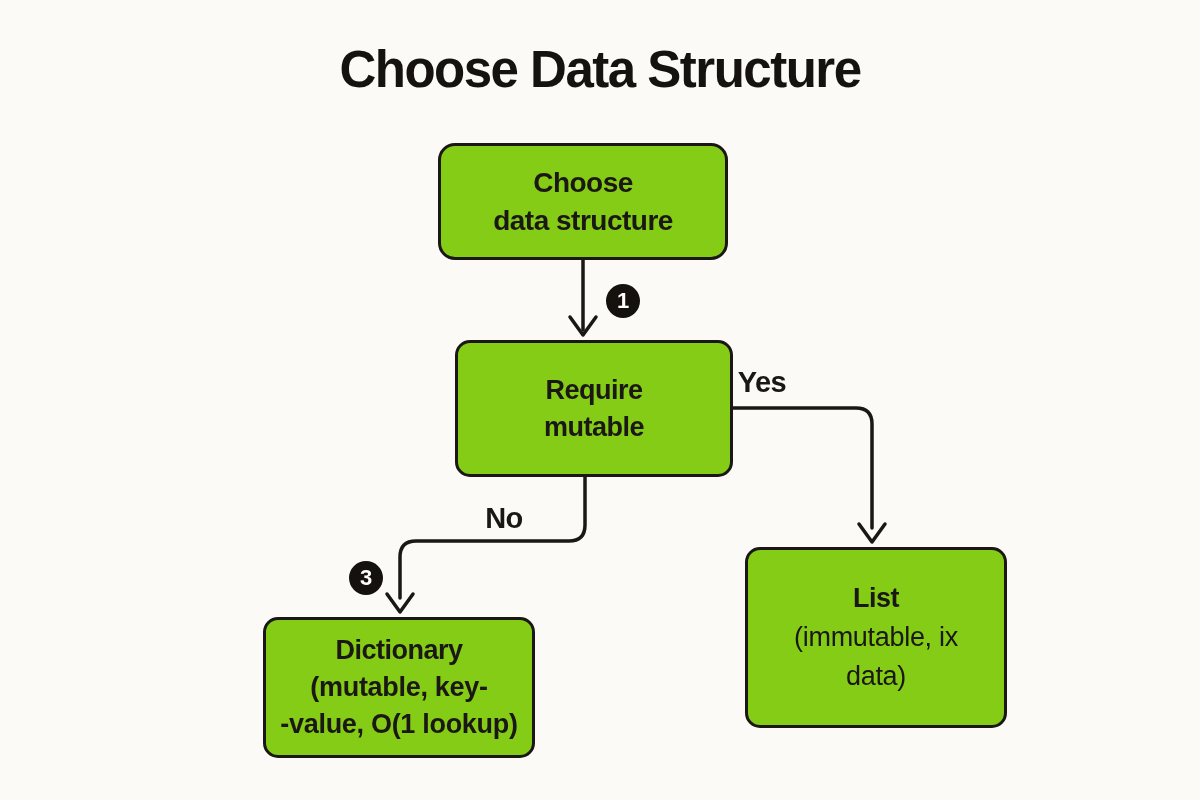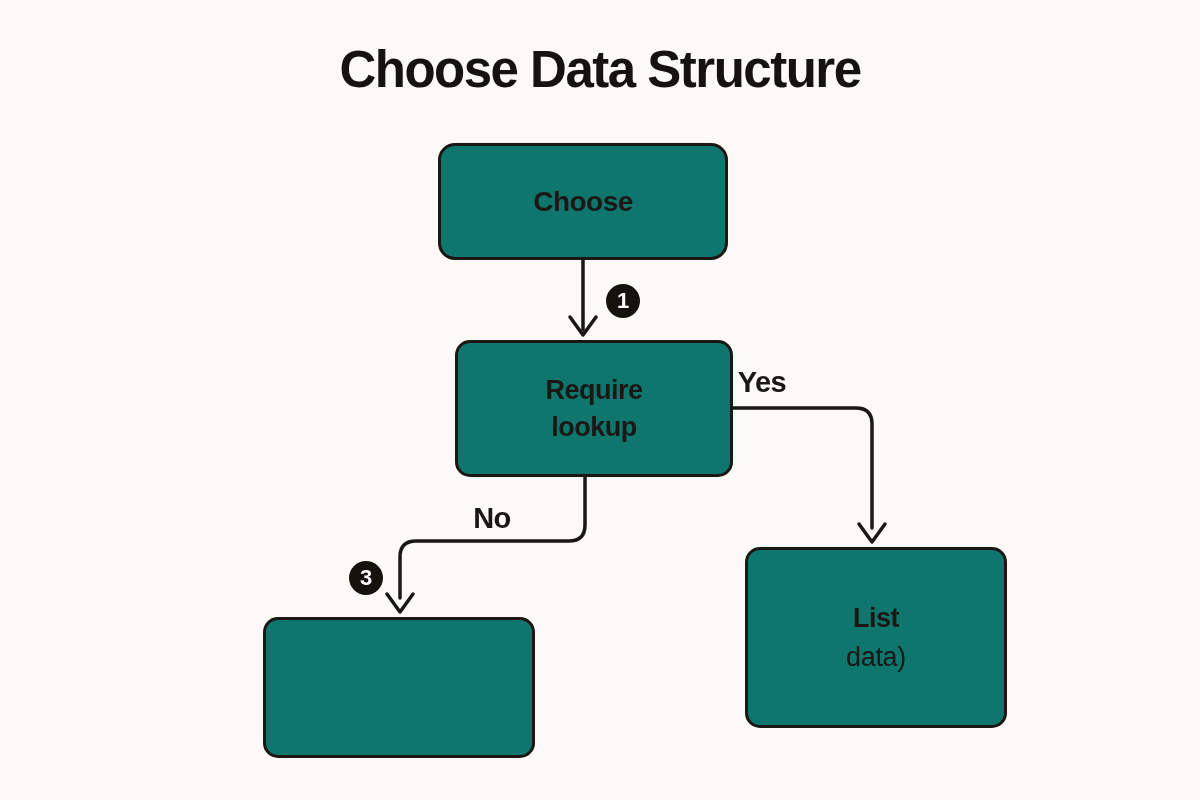--- a/index.html
+++ b/index.html
@@ -26,21 +26,21 @@
   svg.connectors path {
     fill: none;
     stroke: #1A1714;
     stroke-width: 3.5;
     stroke-linecap: round;
     stroke-linejoin: round;
   }
 
   .node {
     position: absolute;
-    background: #0f766e;
+    background: #84cc16;
     border: 3px solid #1A1714;
     border-radius: 15px;
     display: flex;
     flex-direction: column;
     align-items: center;
     justify-content: center;
     text-align: center;
     color: #1A1714;
   }
   .node .ln   { font-size: 28px; font-weight: 700; line-height: 38px; letter-spacing: -0.5px; }
@@ -58,21 +58,21 @@
   .edge-label {
     position: absolute;
     font-size: 29px;
     font-weight: 700;
     color: #1A1714;
     width: 100px;
     text-align: center;
     letter-spacing: -0.5px;
   }
   #label-yes { left: 712px; top: 366px; }
-  #label-no  { left: 442px; top: 502px; }
+  #label-no  { left: 454px; top: 502px; }
 
   .badge {
     position: absolute;
     width: 34px; height: 34px;
     border-radius: 50%;
     background: #15110D;
     color: #FFFFFF;
     display: flex;
     align-items: center;
     justify-content: center;
@@ -96,33 +96,38 @@
     <path d="M859 524 L872 542 L885 524"></path>
 
     <path d="M585 477 L585 525 Q585 541 569 541 L416 541 Q400 541 400 557 L400 598"></path>
     <path d="M387 594 L400 612 L413 594"></path>
   </svg>
 
   <div class="title">Choose Data Structure</div>
 
   <div class="node" id="node-start">
     <div class="ln">Choose</div>
+    <div class="ln">data structure</div>
   </div>
 
   <div class="node" id="node-decision">
     <div class="ln">Require</div>
-    <div class="ln">lookup</div>
+    <div class="ln">mutable</div>
   </div>
 
   <div class="node" id="node-list">
     <div class="ln">List</div>
+    <div class="ln md">(immutable, ix</div>
     <div class="ln md">data)</div>
   </div>
 
   <div class="node" id="node-dictionary">
+    <div class="ln">Dictionary</div>
+    <div class="ln sb">(mutable, key-</div>
+    <div class="ln sb">-value, O(1 lookup)</div>
   </div>
 
   <div class="edge-label" id="label-yes">Yes</div>
   <div class="edge-label" id="label-no">No</div>
 
   <div class="badge" id="badge-1">1</div>
   <div class="badge" id="badge-3">3</div>
 
 </div>
 

